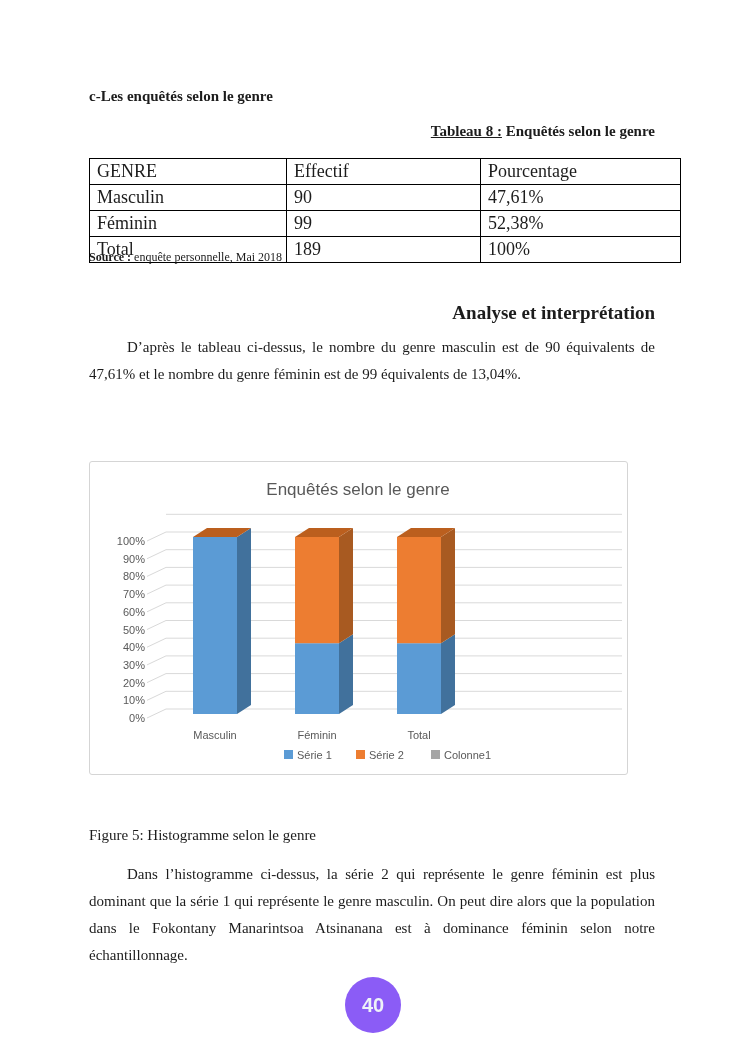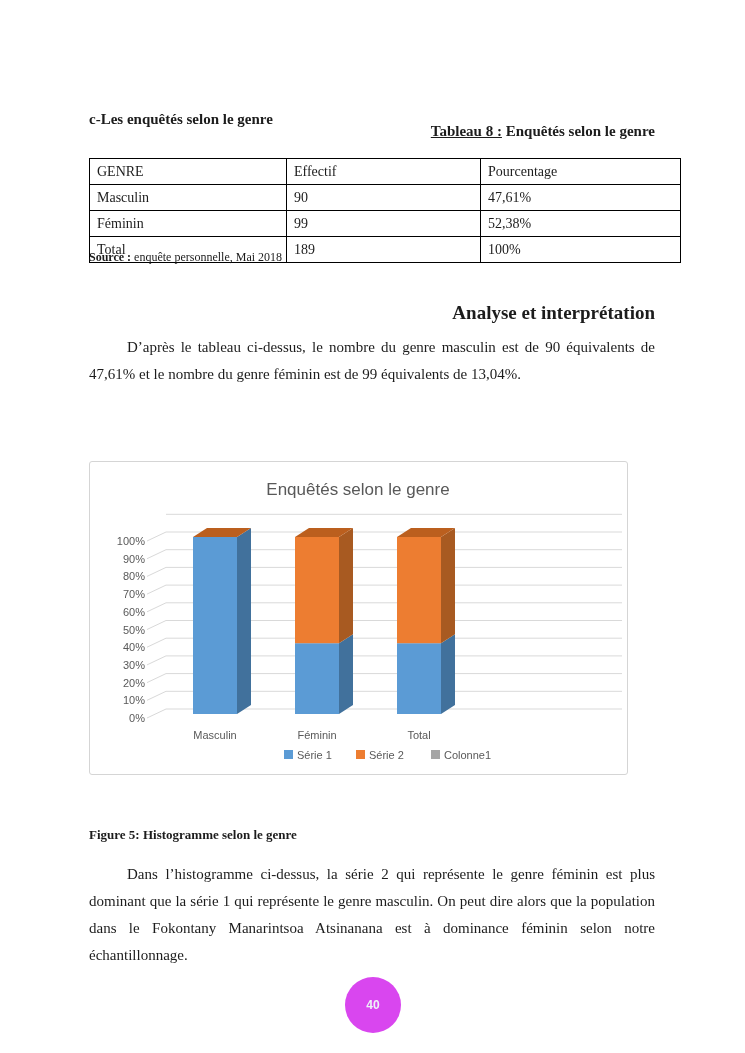--- a/index.html
+++ b/index.html
@@ -7,25 +7,25 @@
     position:relative;
     width:745px;height:1053px;
     background:#ffffff;
     font-family:"Liberation Serif", serif;
     color:#1c1c1c;
     overflow:hidden;
   }
   .b{font-weight:bold;}
   .u{text-decoration:underline;}
   .abs{position:absolute;left:89px;width:566px;}
-  .h-main{top:88px;font-size:15px;font-weight:bold;margin-top:23px;}
+  .h-main{top:88px;font-size:15px;font-weight:bold;}
   .tbl-caption{top:123px;font-size:15px;text-align:right;}
   .doc-table{
     position:absolute;left:89px;top:158px;width:567px;
-    border-collapse:collapse;font-size:14px;
+    border-collapse:collapse;font-size:18px;
     table-layout:fixed;
   }
   .doc-table td{
     border:1px solid #000;
     height:25px;
     padding:0 0 0 7px;
     vertical-align:middle;
   }
   .col1{width:189px;} .col2{width:186px;} .col3{width:192px;}
   .source1{top:250px;font-size:12px;}
@@ -38,29 +38,29 @@
   .para.indent{text-indent:38px;}
   .para1{top:334px;}
   .para2{top:395px;}
   .chartbox{
     position:absolute;left:89px;top:461px;
     width:537px;height:312px;
     border:1px solid #d5d5d5;border-radius:3px;
     background:#ffffff;
   }
   .source2{top:792px;font-size:15px;}
-  .fig-caption{top:827px;font-size:13px;font-weight:bold;}
+  .fig-caption{top:827px;font-size:15px;font-weight:normal;}
   .para3{top:861px;}
   .pagenum-circle{
     position:absolute;left:345px;top:977px;
     width:56px;height:56px;border-radius:50%;
-    background:#d946ef;
+    background:#8b5cf6;
     display:flex;align-items:center;justify-content:center;
     font-family:"Liberation Sans", sans-serif;
-    font-size:12px;font-weight:bold;color:#eef3f8;
+    font-size:20px;font-weight:bold;color:#eef3f8;
   }
 </style>
 </head>
 <body>
 
 <div class="page">
 
   <div class="abs h-main">c-Les enquêtés selon le genre</div>
 
   <div class="abs tbl-caption"><span class="b u">Tableau 8 :</span><span class="b"> Enquêtés selon le genre</span></div>

